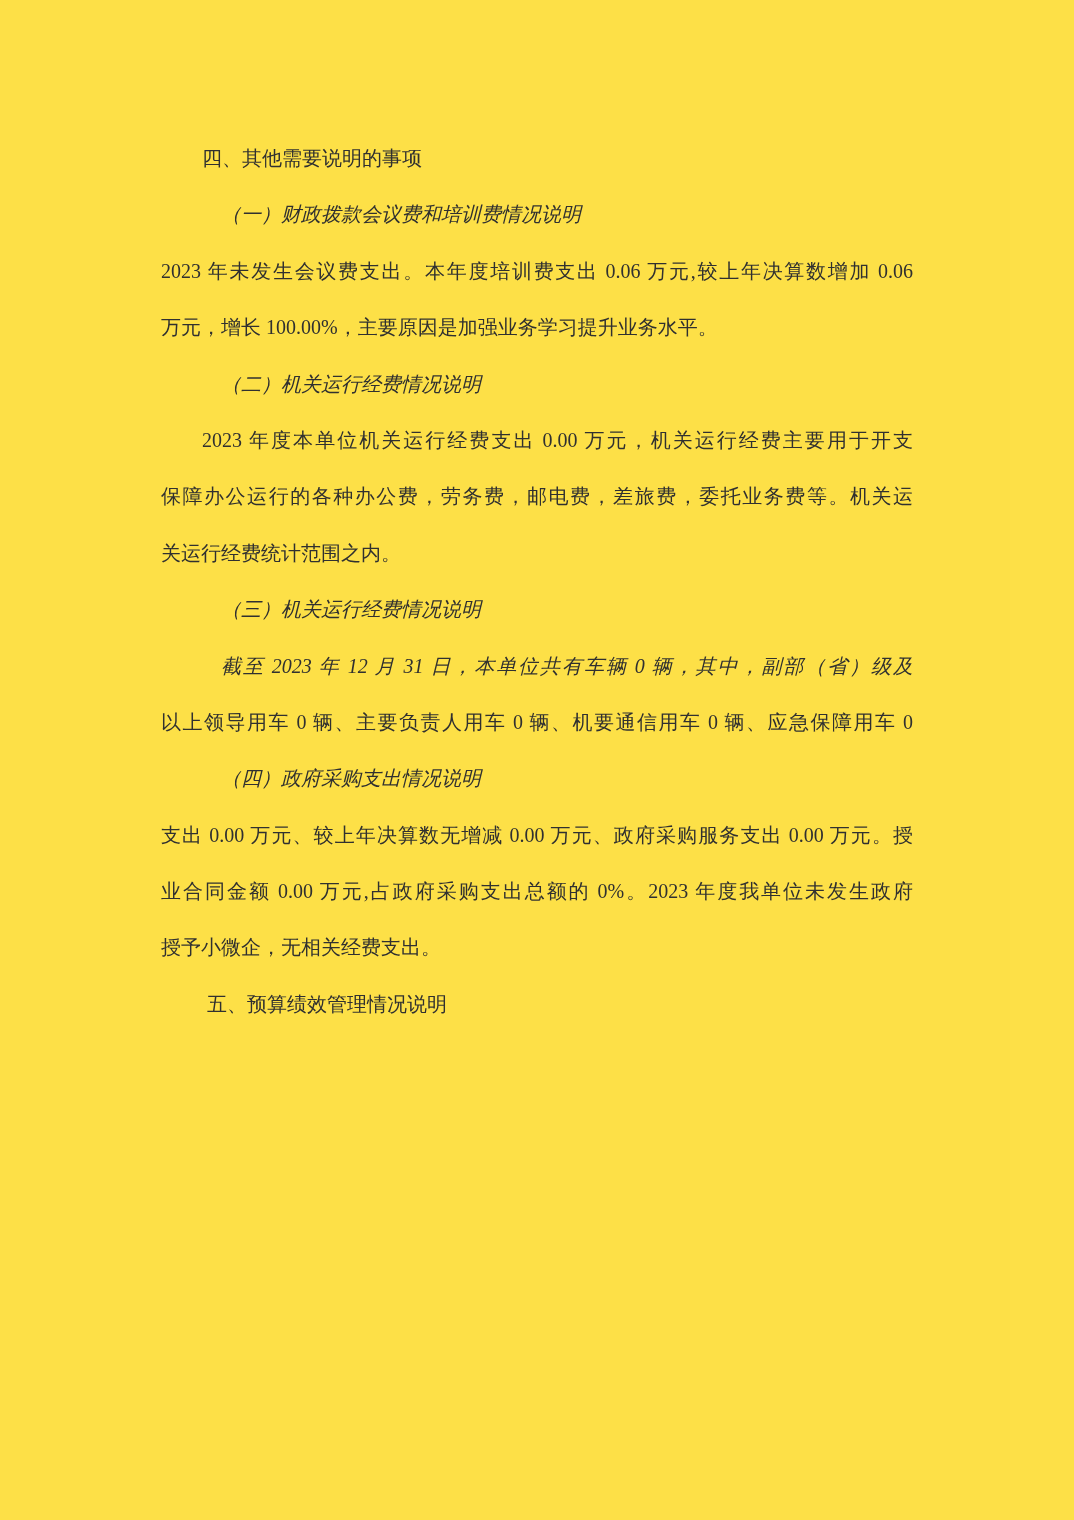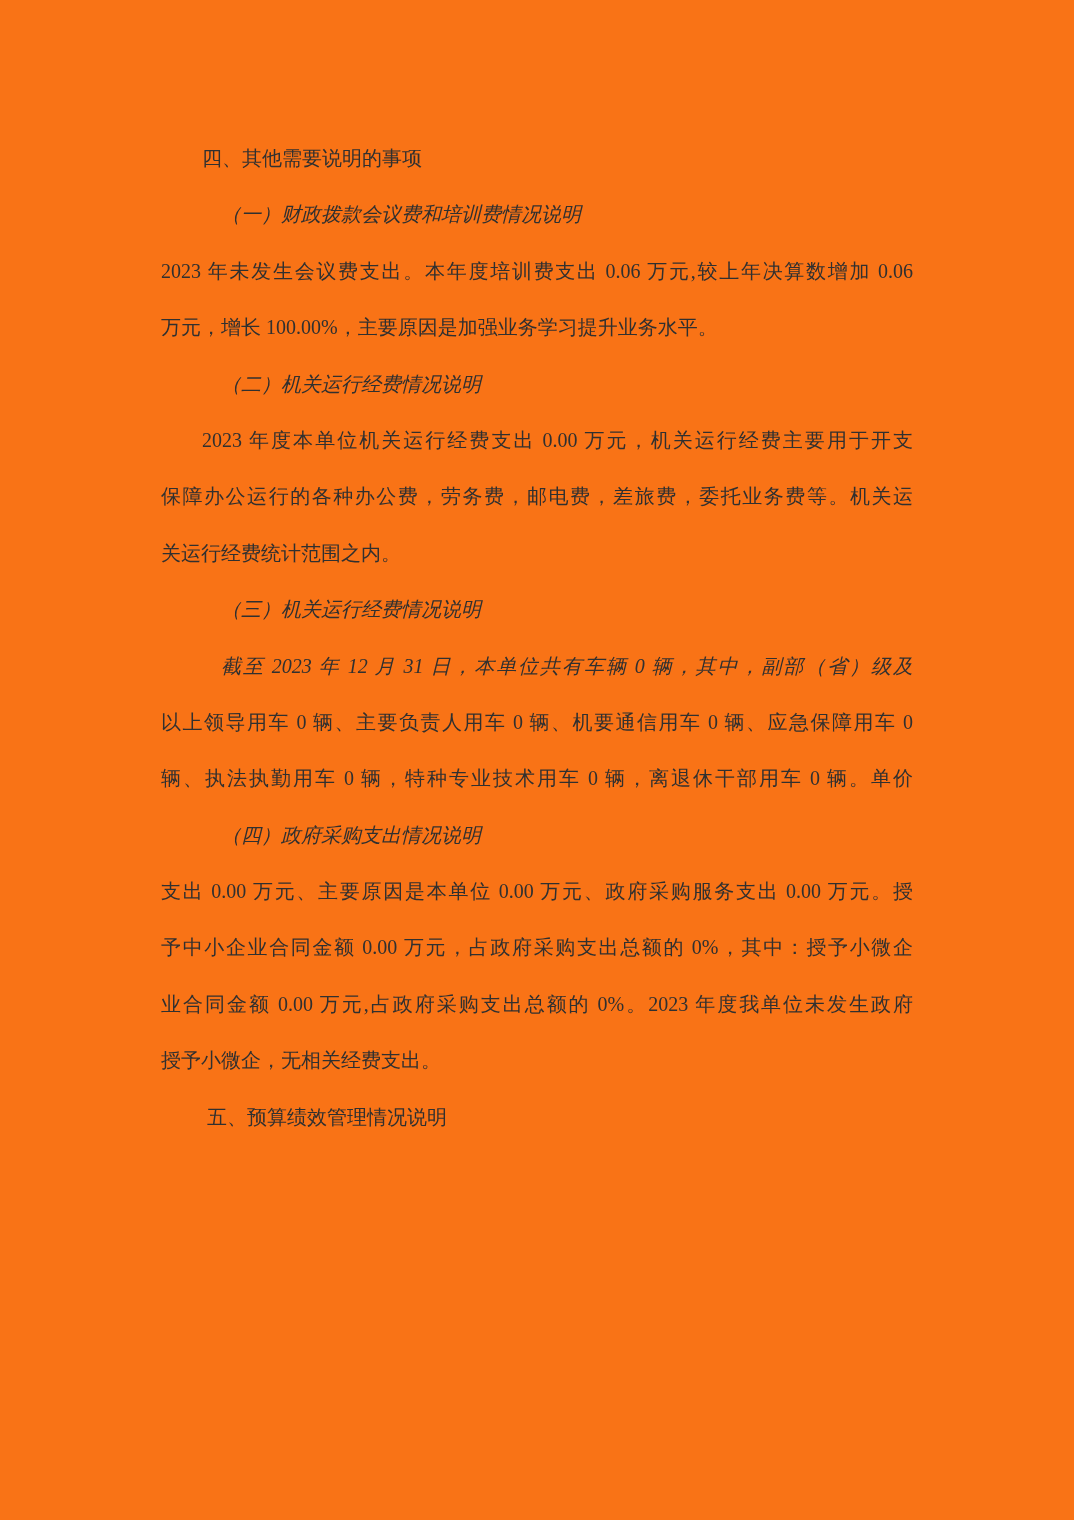--- a/index.html
+++ b/index.html
@@ -5,21 +5,21 @@
   html, body {
     margin: 0;
     padding: 0;
     background: #ffffff;
   }
   .page {
     position: relative;
     box-sizing: border-box;
     width: 1074px;
     height: 1520px;
-    background: #f97316;
+    background: #fde047;
     padding: 130px 161px 0 161px;
     font-family: "Liberation Serif", "DejaVu Serif", serif;
     font-size: 20px;
     color: #303030;
     overflow: hidden;
   }
   .line {
     height: 56.4px;
     line-height: 56.4px;
     overflow: hidden;
@@ -43,20 +43,18 @@
   <div class="line ind-b">（一）财政拨款会议费和培训费情况说明</div>
   <div class="line just">2023 年未发生会议费支出。本年度培训费支出 0.06 万元,较上年决算数增加 0.06</div>
   <div class="line">万元，增长 100.00%，主要原因是加强业务学习提升业务水平。</div>
   <div class="line ind-b">（二）机关运行经费情况说明</div>
   <div class="line ind-a just">2023 年度本单位机关运行经费支出 0.00 万元，机关运行经费主要用于开支</div>
   <div class="line just">保障办公运行的各种办公费，劳务费，邮电费，差旅费，委托业务费等。机关运</div>
   <div class="line">关运行经费统计范围之内。</div>
   <div class="line ind-b">（三）机关运行经费情况说明</div>
   <div class="line ind-b just">截至 2023 年 12 月 31 日，本单位共有车辆 0 辆，其中，副部（省）级及</div>
   <div class="line just">以上领导用车 0 辆、主要负责人用车 0 辆、机要通信用车 0 辆、应急保障用车 0</div>
-  <div class="line just">辆、执法执勤用车 0 辆，特种专业技术用车 0 辆，离退休干部用车 0 辆。单价</div>
   <div class="line ind-b">（四）政府采购支出情况说明</div>
-  <div class="line just">支出 0.00 万元、主要原因是本单位 0.00 万元、政府采购服务支出 0.00 万元。授</div>
-  <div class="line just">予中小企业合同金额 0.00 万元，占政府采购支出总额的 0%，其中：授予小微企</div>
+  <div class="line just">支出 0.00 万元、较上年决算数无增减 0.00 万元、政府采购服务支出 0.00 万元。授</div>
   <div class="line just">业合同金额 0.00 万元,占政府采购支出总额的 0%。2023 年度我单位未发生政府</div>
   <div class="line">授予小微企，无相关经费支出。</div>
   <div class="line ind-e">五、预算绩效管理情况说明</div>
 </div>
 
 </body></html>

